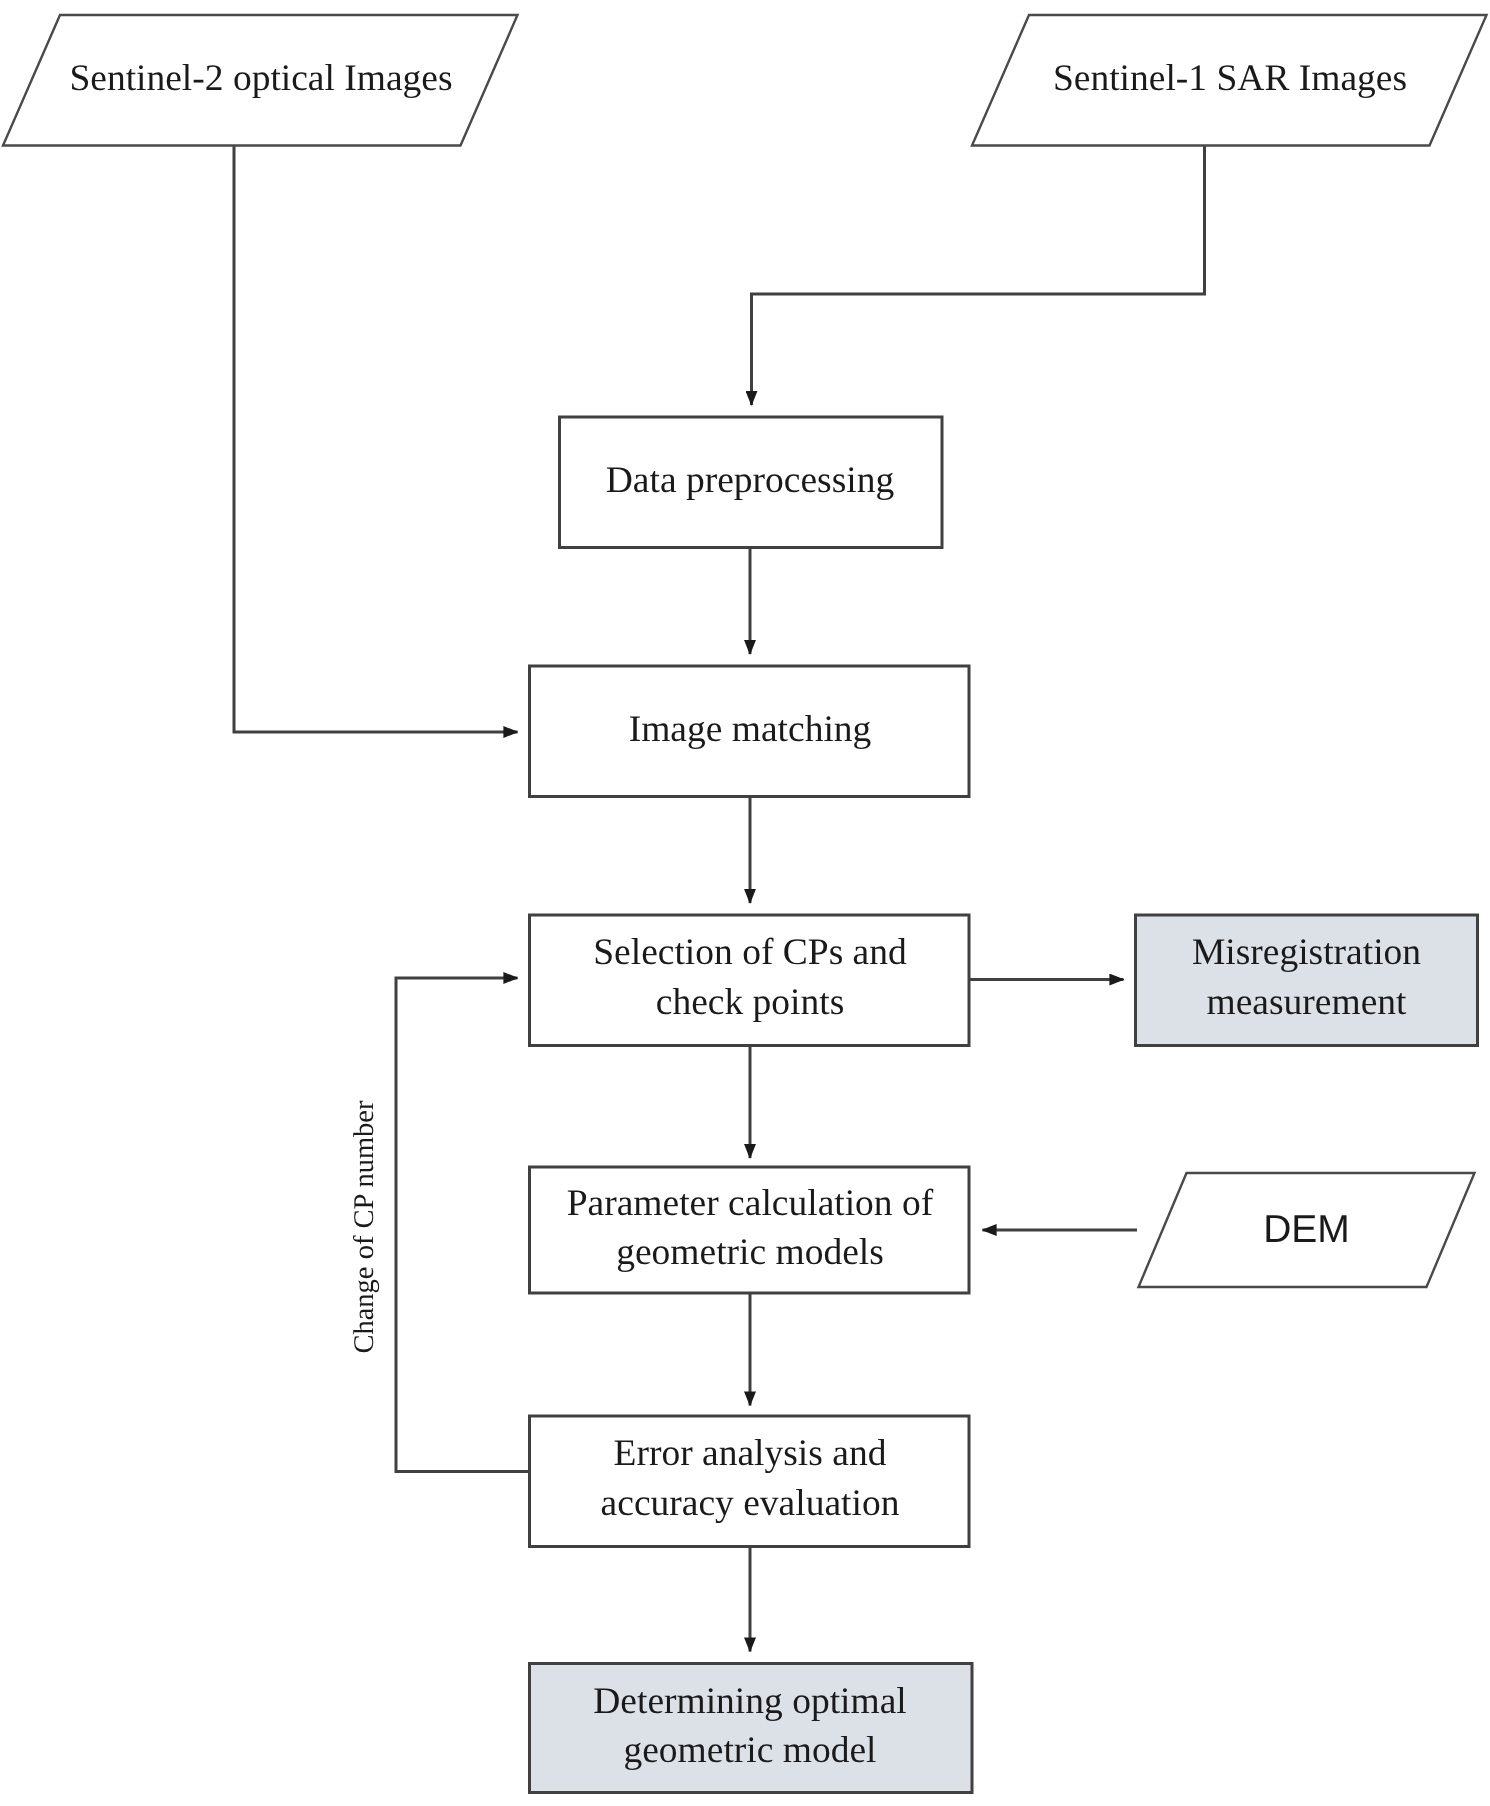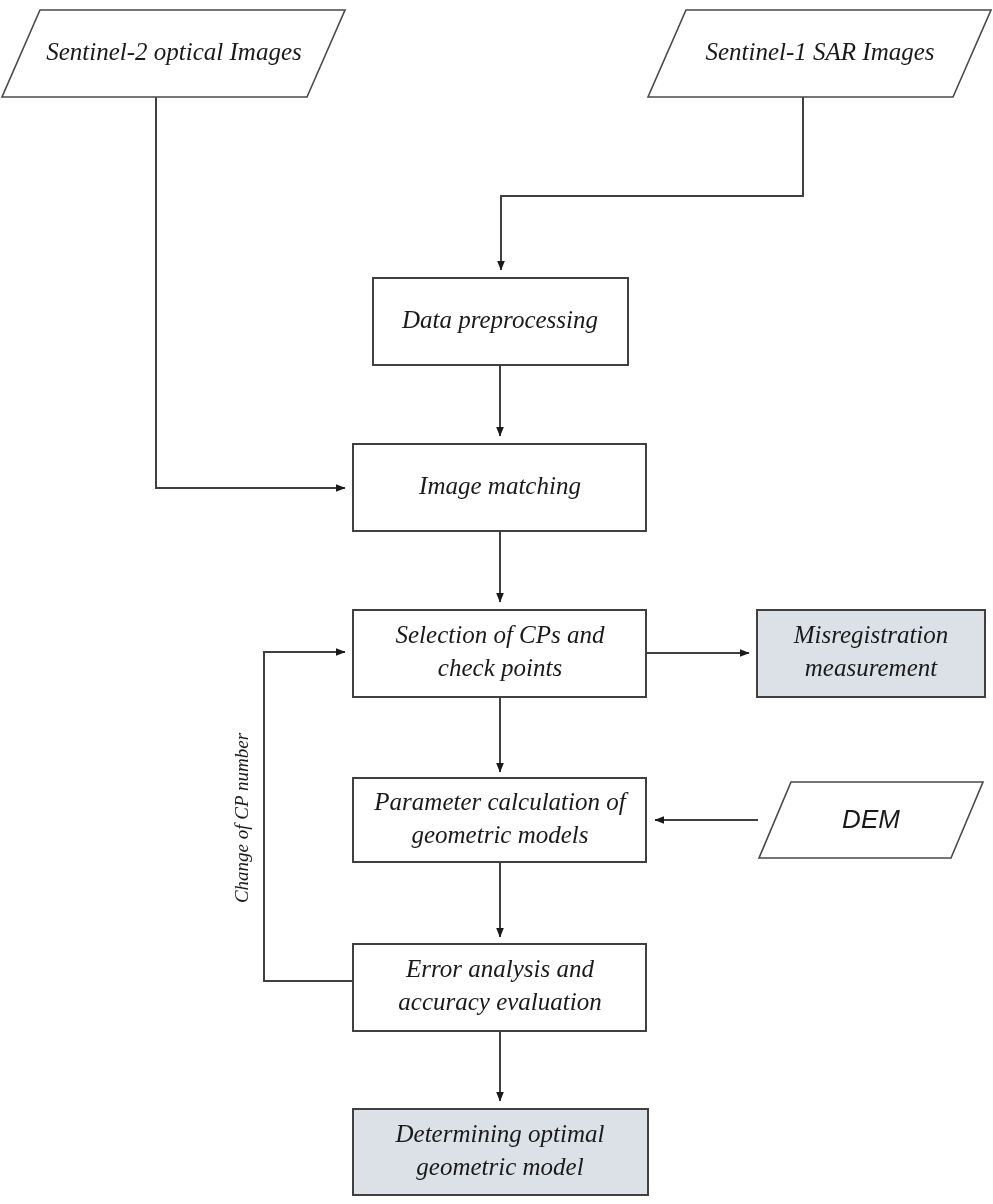--- a/index.html
+++ b/index.html
@@ -10,21 +10,20 @@
   body {
     width: 993px;
     height: 1204px;
     font-family: "Liberation Serif", "DejaVu Serif", serif;
     overflow: hidden;
   }
   #flowchart-root {
     position: relative;
     width: 812px;
     height: 1204px;
-    font-style: italic;
   }
   svg.flow-canvas {
     display: block;
     width: 993px;
     height: 1204px;
   }
   .node-shape {
     stroke: #404040;
     stroke-width: 2;
   }

